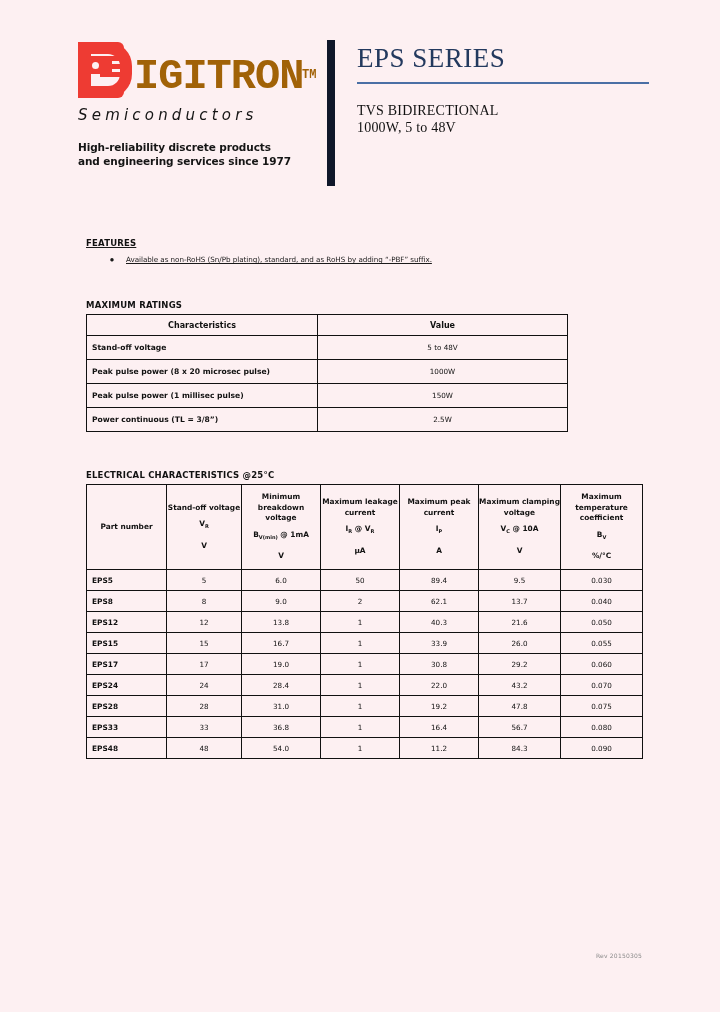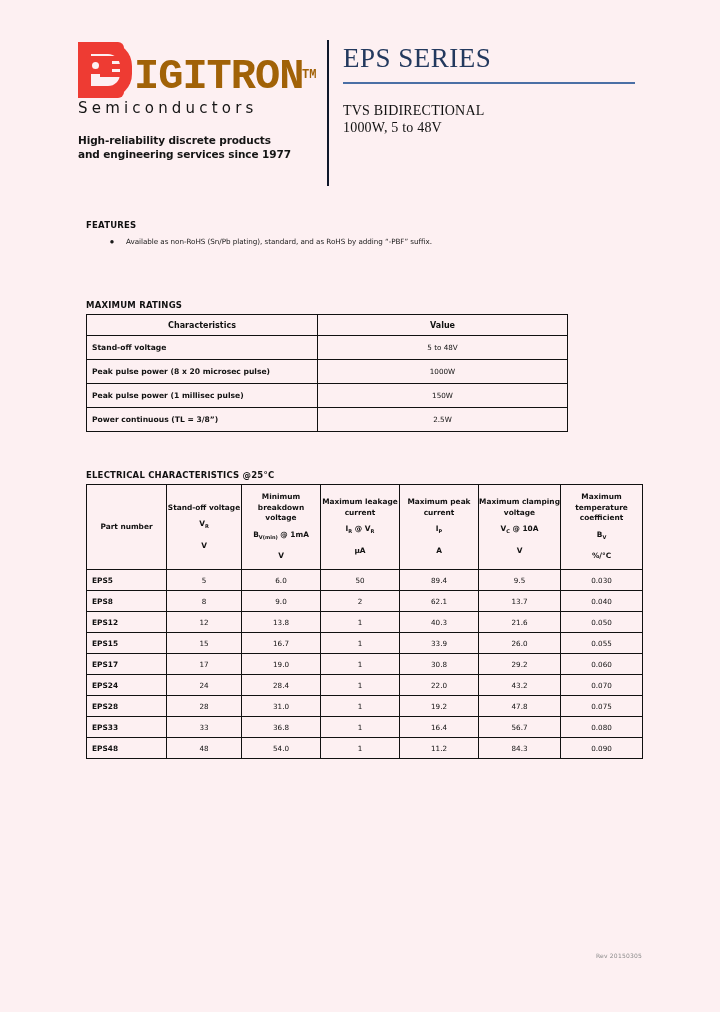--- a/index.html
+++ b/index.html
@@ -125,41 +125,42 @@
     font-weight: 700;
     letter-spacing: 0;
   }
 
   .logo-sub {
     font-family: "DejaVu Sans", sans-serif;
     font-size: 15px;
     font-weight: 400;
     letter-spacing: 4.2px;
     color: #151515;
-    margin-top: 1px;
+    margin-top: 8px;
     white-space: nowrap;
+    font-style: italic;
   }
 
   .tagline {
     margin-top: 16px;
     font-family: "DejaVu Sans", sans-serif;
     font-size: 10.5px;
     font-weight: 700;
     color: #151515;
     line-height: 14px;
     letter-spacing: -0.1px;
   }
 
   .title-block {
     position: absolute;
     left: 327px;
     top: 2px;
     width: 310px;
-    border-left: 2px solid #0f172a;
-    padding-left: 14px;
+    border-left: 8px solid #0f172a;
+    padding-left: 22px;
     height: 146px;
     box-sizing: border-box;
   }
   .series-title {
     font-family: "Liberation Serif", serif;
     font-size: 27px;
     color: #23395e;
     letter-spacing: 0.5px;
     line-height: 32px;
     margin: 0;
@@ -185,22 +186,23 @@
     font-family: "DejaVu Sans", sans-serif;
     font-size: 8.5px;
     font-weight: 700;
     color: #111;
     letter-spacing: 0.2px;
   }
 
   .features {
     position: absolute;
     left: 86px;
-    top: 220px;
+    top: 238px;
     width: 560px;
+    text-decoration: underline;
   }
   .feature-list {
     margin: 5px 0 0 0;
     padding: 0;
     list-style: none;
   }
   .feature-list li {
     position: relative;
     padding-left: 40px;
     font-family: "DejaVu Sans", sans-serif;

